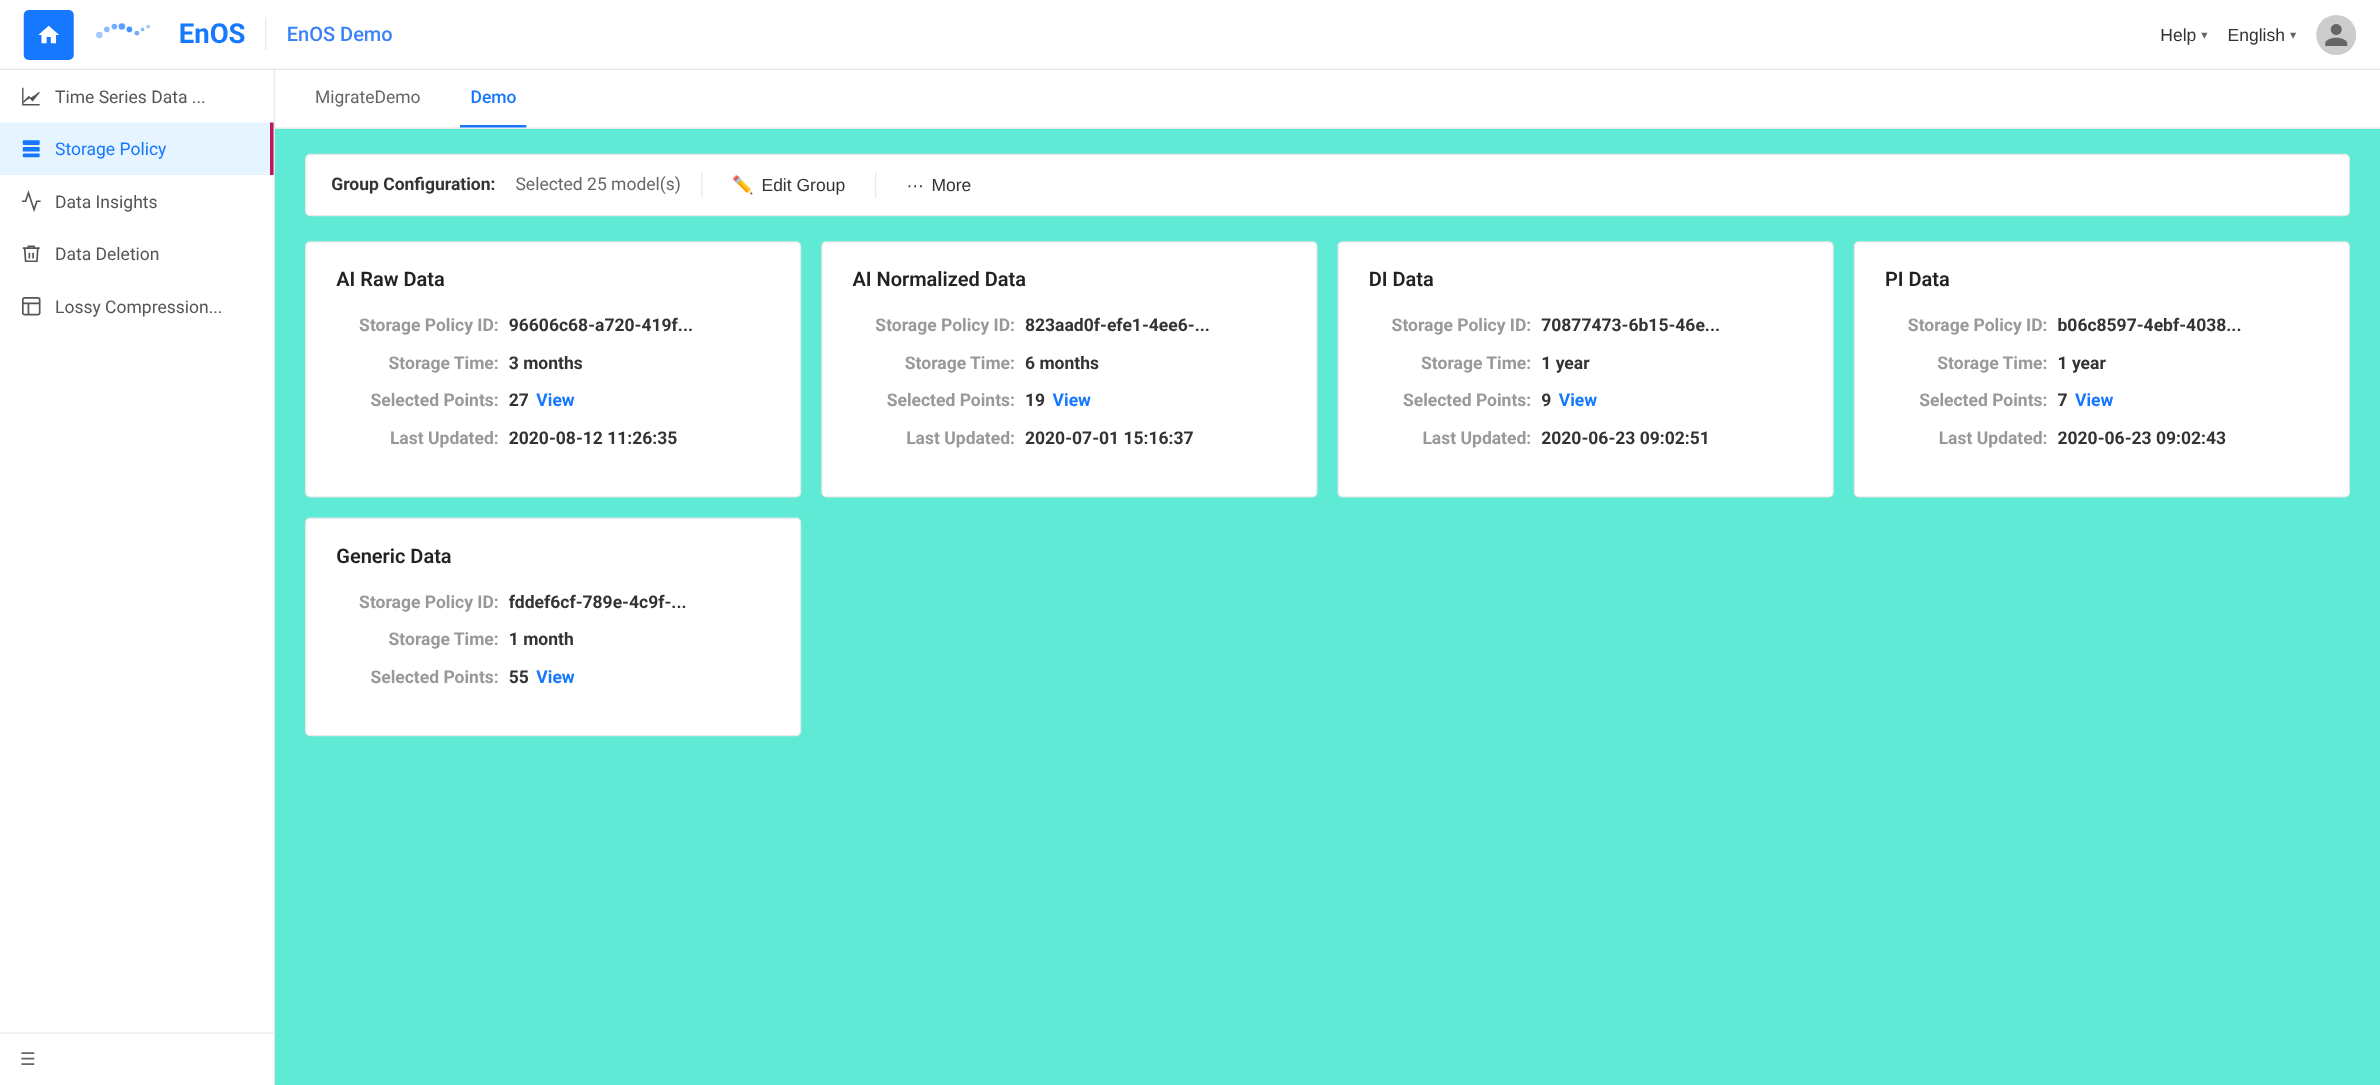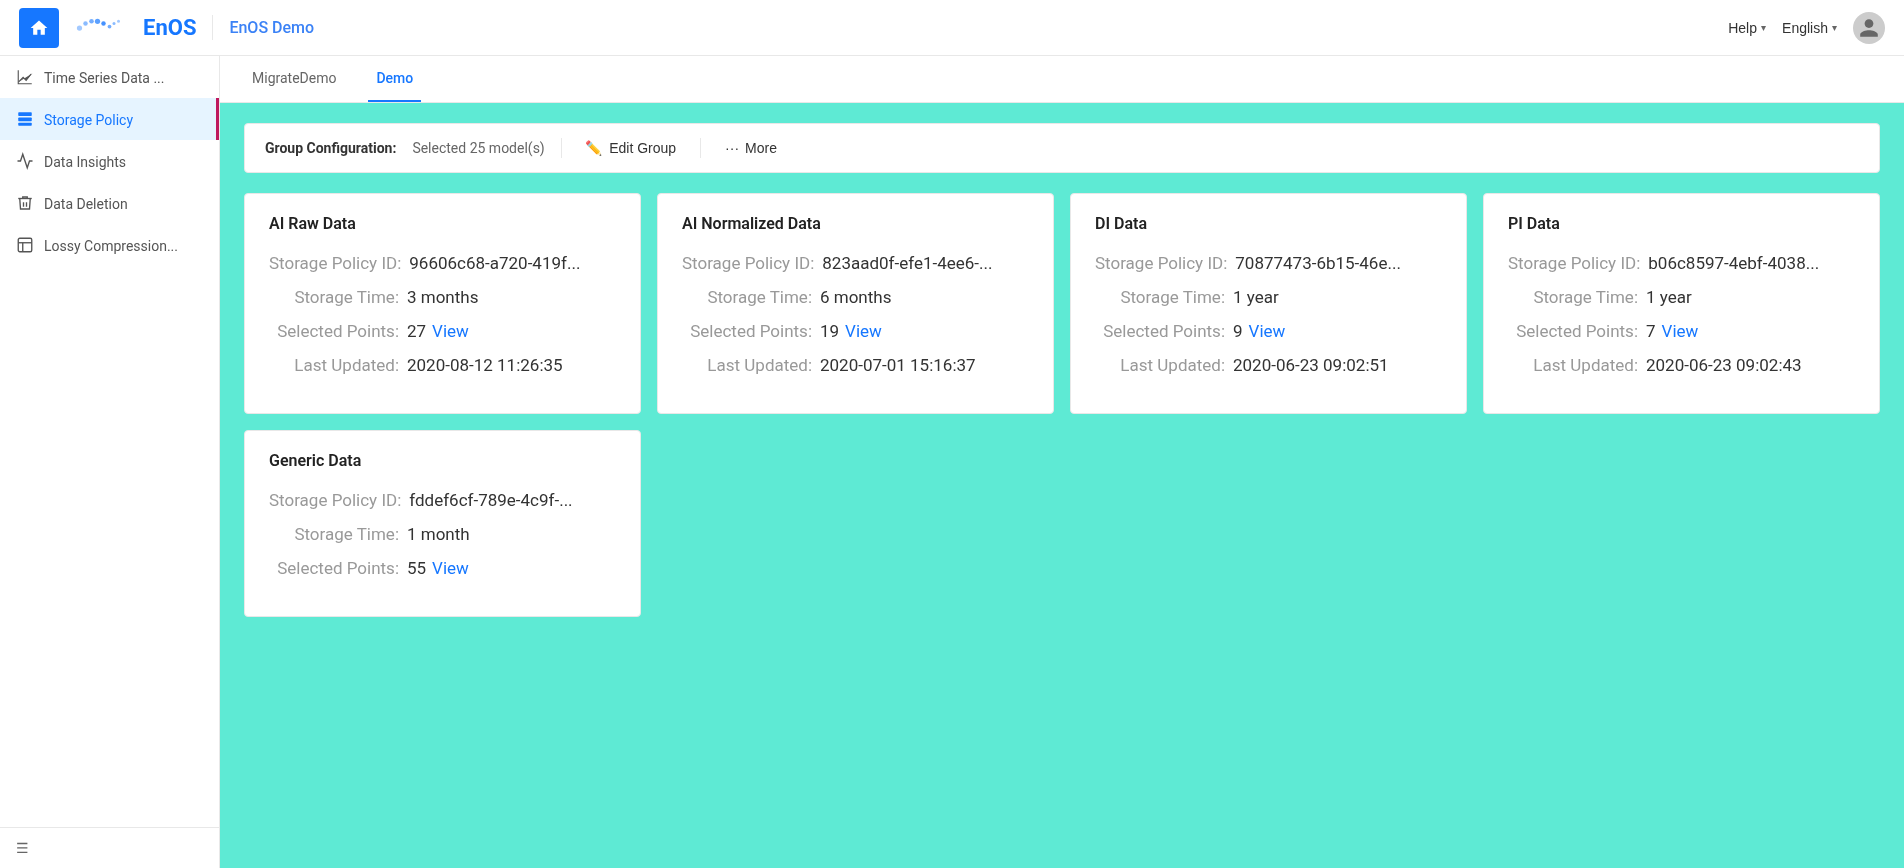--- a/index.html
+++ b/index.html
@@ -177,21 +177,22 @@
     .card-title {
       font-size: 16px;
       font-weight: 600;
       color: #222;
       margin-bottom: 20px;
     }
     .card-row {
       display: flex;
       align-items: flex-start;
       margin-bottom: 14px;
-      font-size: 17px;
+      font-size: 14px;
+      font-weight: bold;
     }
     .card-row-label {
       color: #999;
       min-width: 130px;
       text-align: right;
       margin-right: 8px;
     }
     .card-row-value {
       color: #333;
     }

